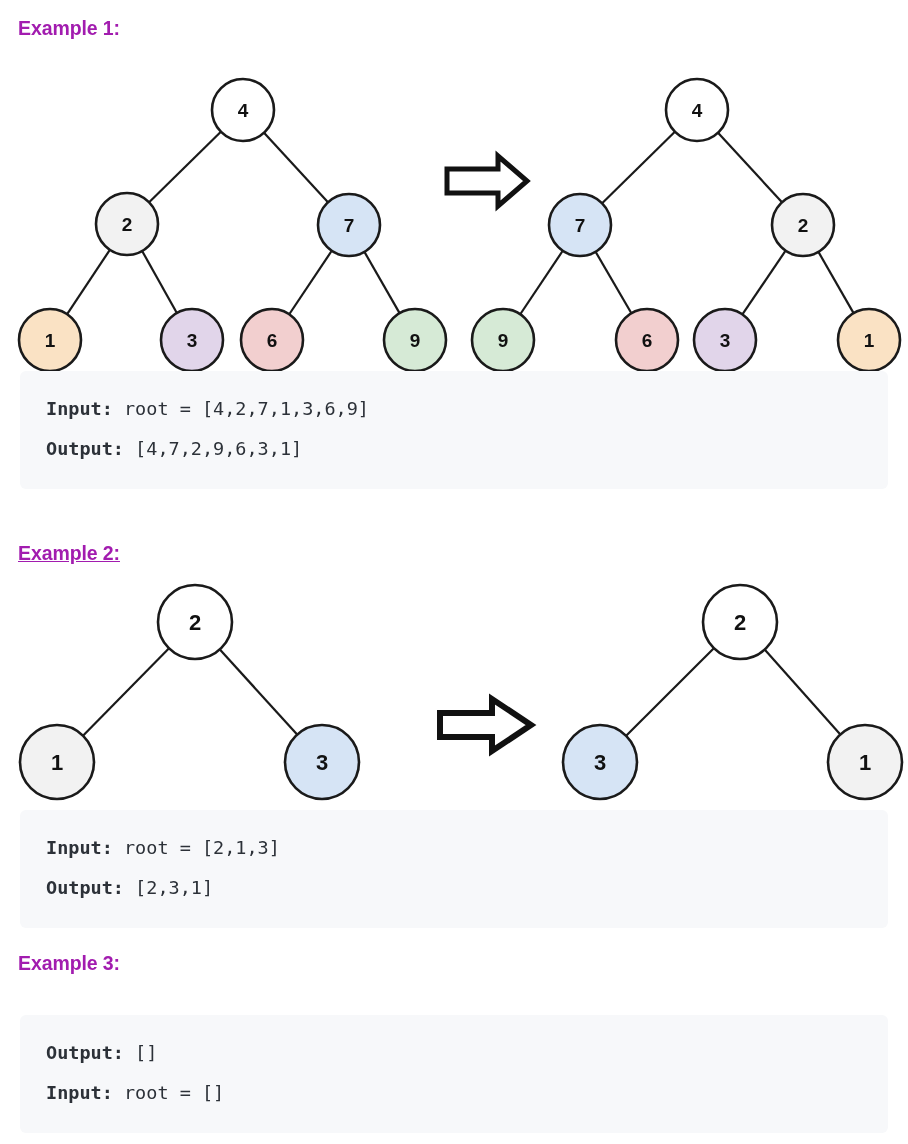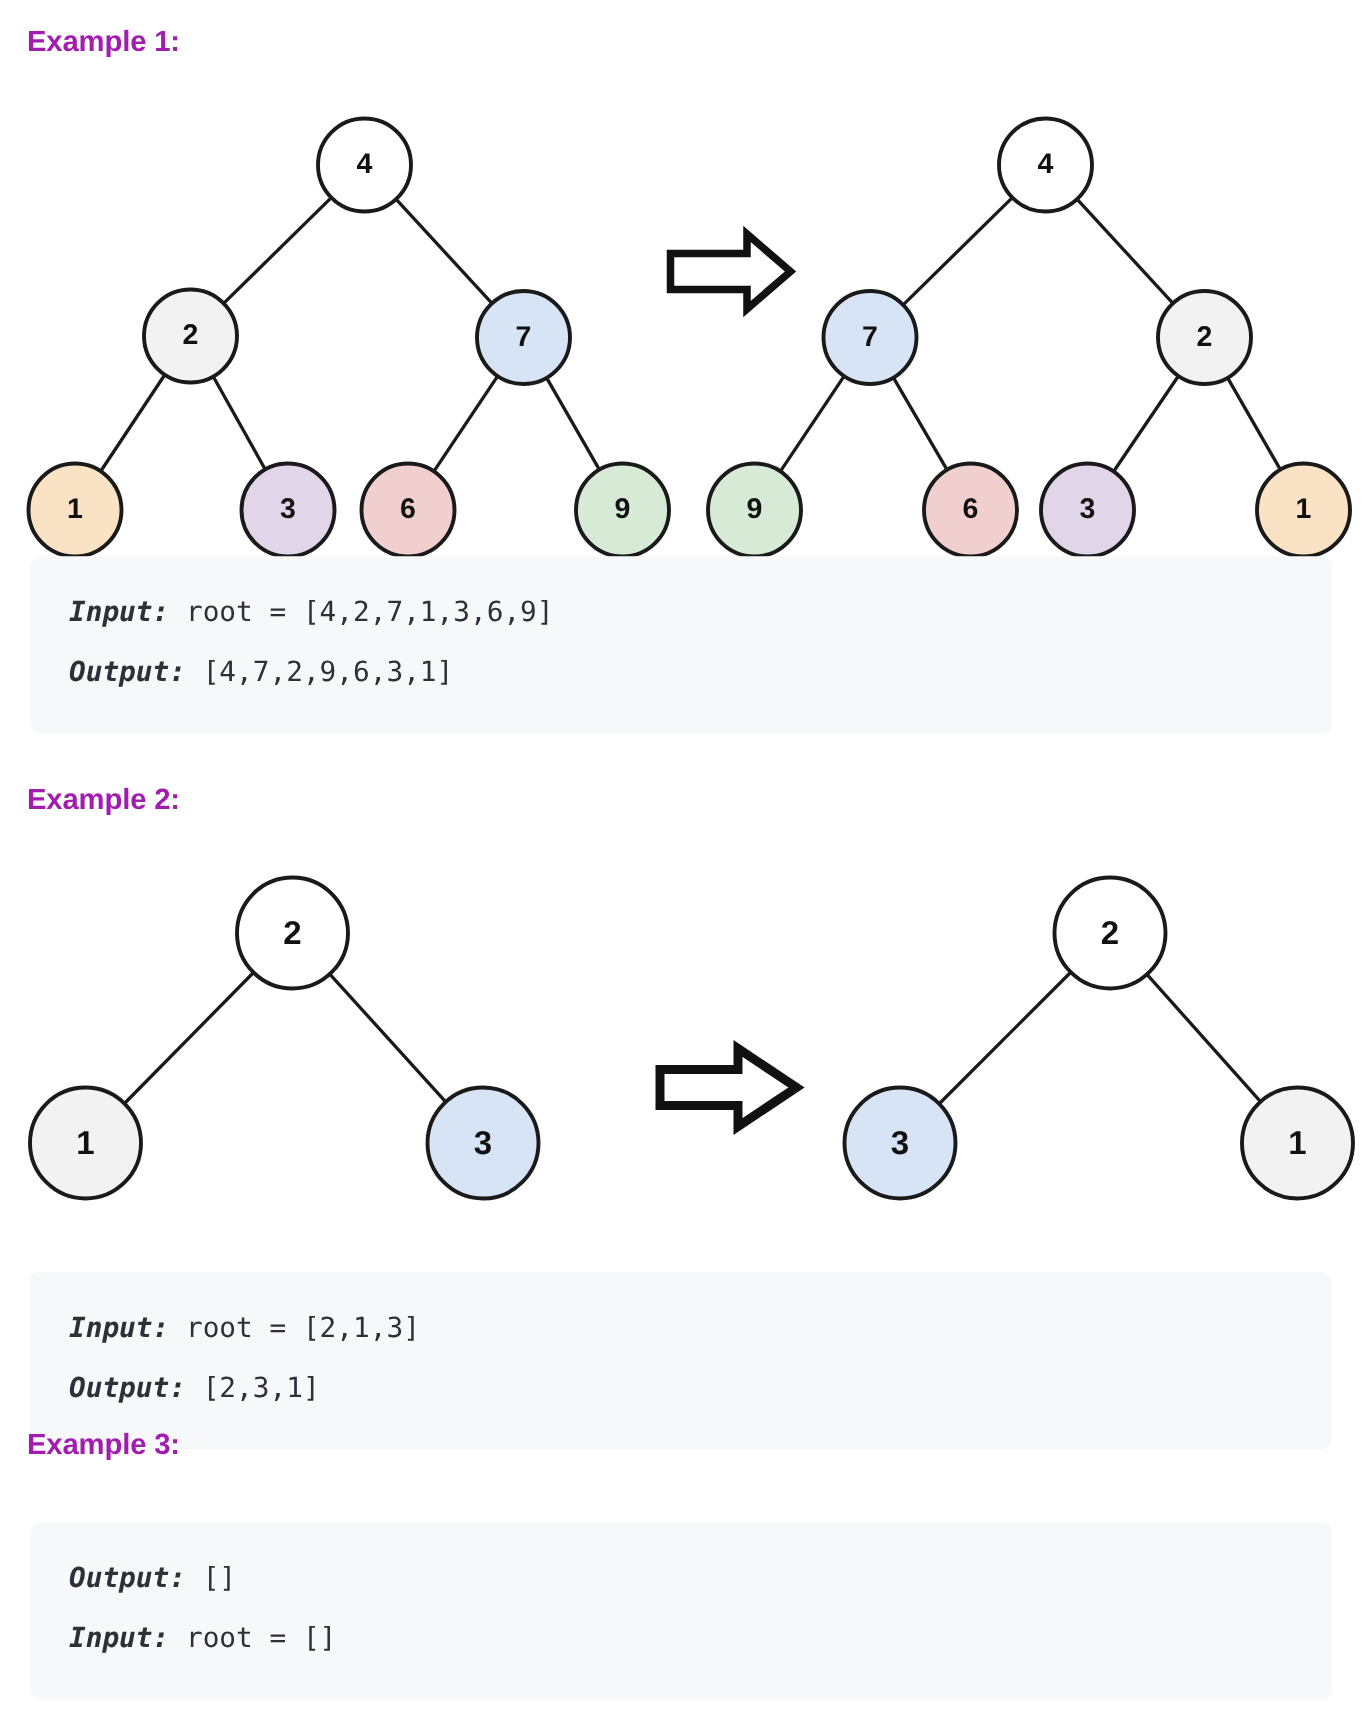--- a/index.html
+++ b/index.html
@@ -23,21 +23,21 @@
   .example-heading {
     position: absolute;
     font-size: 19.5px;
     font-weight: bold;
     letter-spacing: -0.1px;
     color: #a21caf;
     line-height: 1;
     white-space: nowrap;
   }
   #heading-1 { left: 18px; top: 19px; }
-  #heading-2 { left: 18px; top: 524px; }
+  #heading-2 { left: 18px; top: 544px; text-decoration: underline; }
   #heading-3 { left: 18px; top: 954px; }
 
   .figure {
     position: absolute;
     left: 0;
   }
   #figure-1 { top: 60px; width: 908px; height: 311px; }
   #figure-2 { top: 565px; width: 908px; height: 245px; }
 
   .figure svg { display: block; }
@@ -45,31 +45,31 @@
   .code-block {
     position: absolute;
     left: 20px;
     width: 868px;
     background: #f7f8fa;
     border-radius: 6px;
     box-sizing: border-box;
     padding: 18px 0 18px 26px;
   }
   #code-1 { top: 371px; height: 118px; }
-  #code-2 { top: 848px; height: 118px; }
+  #code-2 { top: 810px; height: 118px; }
   #code-3 { top: 1015px; height: 118px; }
 
   .code-line {
     font-family: "DejaVu Sans Mono", "Liberation Mono", monospace;
     font-size: 18.5px;
     line-height: 40px;
     color: #2c3138;
     white-space: pre;
   }
-  .code-key { font-weight: bold; font-style: italic; }
+  .code-key { font-weight: bold; }
 </style>
 </head>
 <body>
 
 <div class="page">
 
   <div class="example-heading" id="heading-1">Example 1:</div>
 
   <div class="figure" id="figure-1">
     <svg width="908" height="311" viewBox="0 0 908 311">

